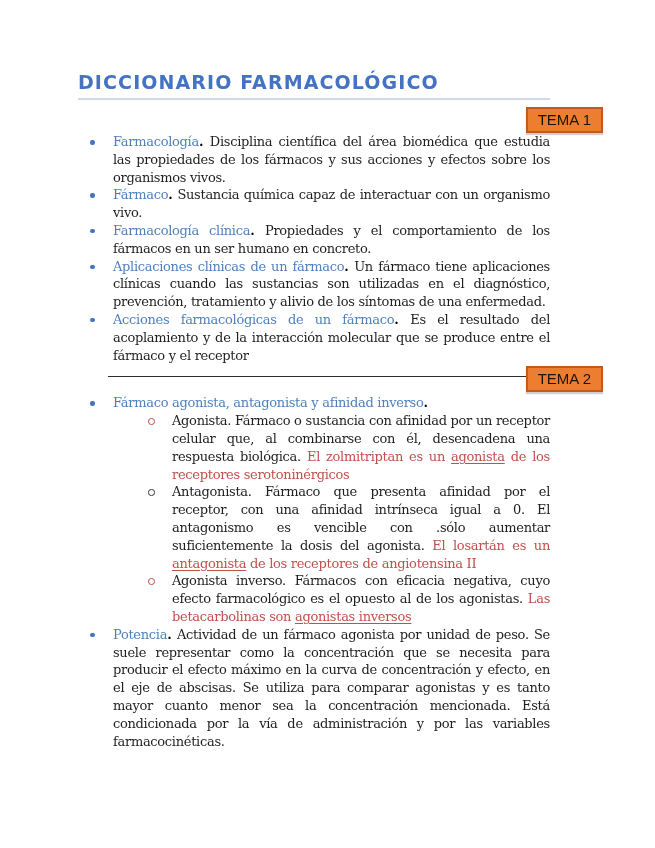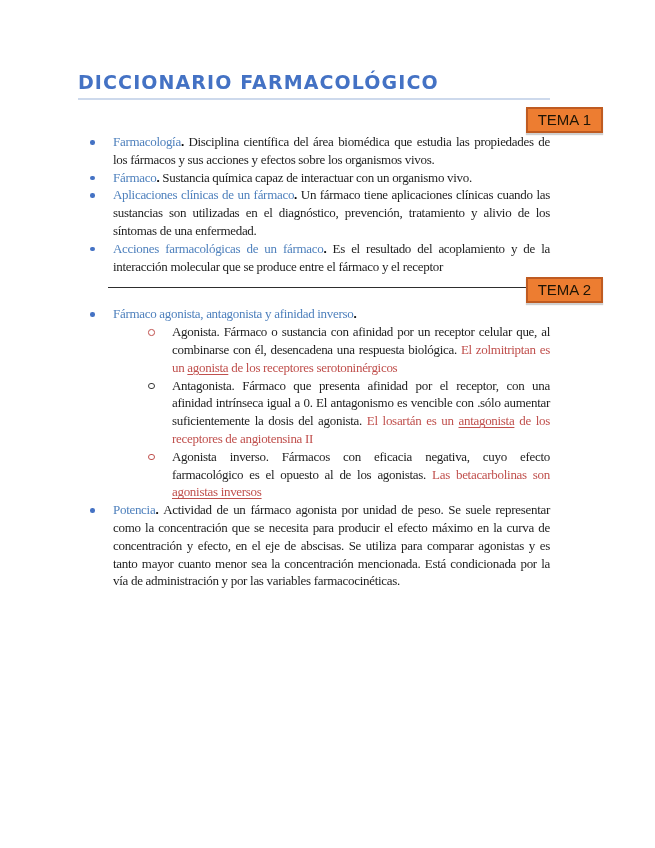--- a/index.html
+++ b/index.html
@@ -51,21 +51,20 @@
     padding:2px 10px 3px 10px;
     white-space:nowrap;
   }
   ul.def-list{list-style:none;margin:2px 0 0 0;padding:0;}
   li.item{
     position:relative;
     text-align:justify;
     font-size:13px;
     line-height:17.8px;
     letter-spacing:-0.3px;
-    font-family:Liberation Serif, serif;
   }
   li.lvl1{padding-left:35px;}
   li.lvl2{padding-left:94px;}
   .marker{position:absolute;display:block;}
   .marker-blue-dot{
     left:12px;top:7px;width:4.5px;height:4.5px;border-radius:50%;
     background:var(--title-blue);
   }
   .marker-circle{
     left:70px;top:6px;width:4.5px;height:4.5px;border-radius:50%;
@@ -92,20 +91,21 @@
 
   <h1 class="doc-title">DICCIONARIO FARMACOLÓGICO</h1>
 
   <div class="badge-row">
     <span class="badge">TEMA 1</span>
   </div>
 
   <ul class="def-list">
       <li class="item lvl1"><span class="marker marker-blue-dot"></span><span><span class="run-term">Farmacología</span><span class="run-bold">. </span><span class="run-body">Disciplina científica del área biomédica que estudia las propiedades de los fármacos y sus acciones y efectos sobre los organismos vivos.</span></span></li>
       <li class="item lvl1"><span class="marker marker-blue-dot"></span><span><span class="run-term">Fármaco</span><span class="run-bold">. </span><span class="run-body">Sustancia química capaz de interactuar con un organismo vivo.</span></span></li>
+      <li class="item lvl1"><span class="marker marker-blue-dot"></span><span><span class="run-term">Farmacología clínica</span><span class="run-bold">. </span><span class="run-body">Propiedades y el comportamiento de los fármacos en un ser humano en concreto.</span></span></li>
       <li class="item lvl1"><span class="marker marker-blue-dot"></span><span><span class="run-term">Aplicaciones clínicas de un fármaco</span><span class="run-bold">. </span><span class="run-body">Un fármaco tiene aplicaciones clínicas cuando las sustancias son utilizadas en el diagnóstico, prevención, tratamiento y alivio de los síntomas de una enfermedad.</span></span></li>
       <li class="item lvl1"><span class="marker marker-blue-dot"></span><span><span class="run-term">Acciones farmacológicas de un fármaco</span><span class="run-bold">. </span><span class="run-body">Es el resultado del acoplamiento y de la interacción molecular que se produce entre el fármaco y el receptor</span></span></li>
     </ul>
 
   <div class="badge-row rule-row">
     <span class="rule"></span>
     <span class="badge">TEMA 2</span>
   </div>
 
   <ul class="def-list">

